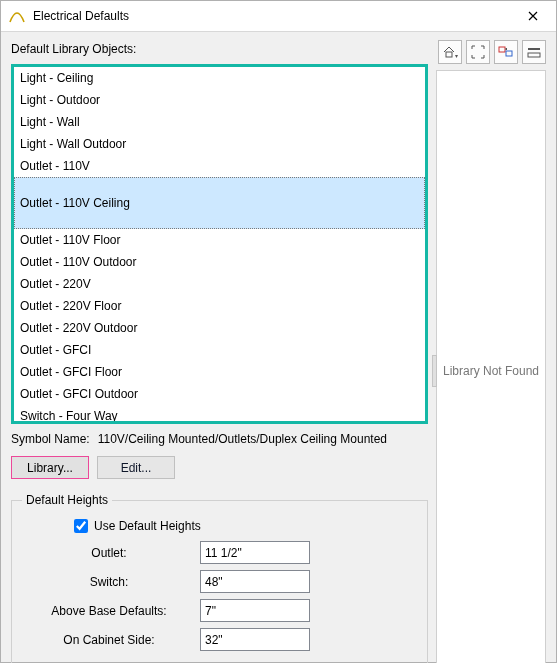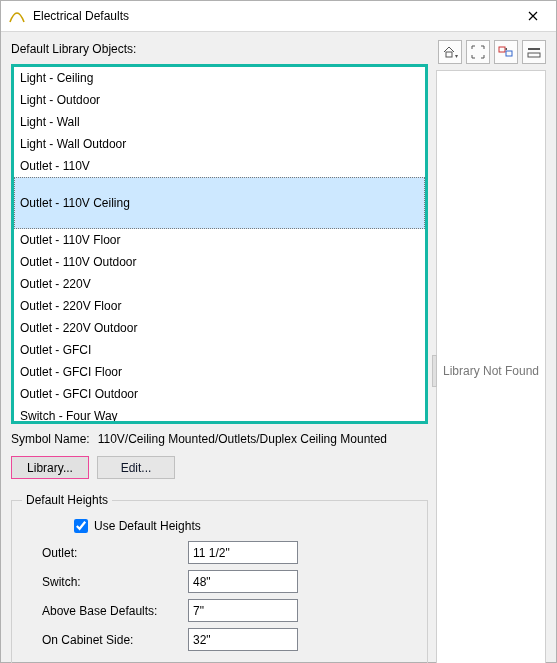--- a/index.html
+++ b/index.html
@@ -17,21 +17,21 @@
   .row{display:flex;align-items:center;margin-top:8px;gap:4px}
   .symname-val{margin-left:4px}
   .btnrow{margin-top:10px;display:flex;gap:8px}
   button.std{font:inherit;height:23px;min-width:78px;background:#e1e1e1;border:1px solid #ec4899;padding:0 10px}
   button.std:disabled{color:#0f172a;border-color:#c0c0c0;background:#e6e6e6}
   fieldset{border:1px solid #d0d0d0;margin:14px 0 0 0;padding:10px 10px 14px 10px}
   legend{padding:0 4px}
   .chkrow{display:flex;align-items:center;gap:6px;margin:2px 0 8px 52px}
   .chkrow input{width:14px;height:14px;margin:0}
   .frow{display:flex;align-items:center;margin:6px 0}
-  .frow .flabel{width:134px;text-align:left;padding-right:12px;margin-left:20px}
+  .frow .flabel{width:134px;text-align:center;padding-right:24px;margin-left:20px}
   .frow input[type=text]{width:100px;height:19px;border:1px solid #828790;padding:1px 4px;font:inherit;background:#fff}
   .rightcol{width:110px;display:flex;flex-direction:column}
   .toolrow{display:flex;gap:4px;justify-content:flex-end;margin-bottom:6px}
   .toolbtn{width:22px;height:22px;border:1px solid #b8b8b8;background:#fcfcfc;display:flex;align-items:center;justify-content:center}
   .preview{flex:1;border:1px solid #cfcfcf;background:#fff;display:flex;align-items:center;justify-content:center;color:#777;text-align:center;position:relative}
   .preview .grip{position:absolute;left:-5px;top:50%;width:3px;height:30px;background:#e0e0e0;border:1px solid #c4c4c4;transform:translateY(-50%)}
   svg{display:block}
 </style>
 </head>
 <body>

